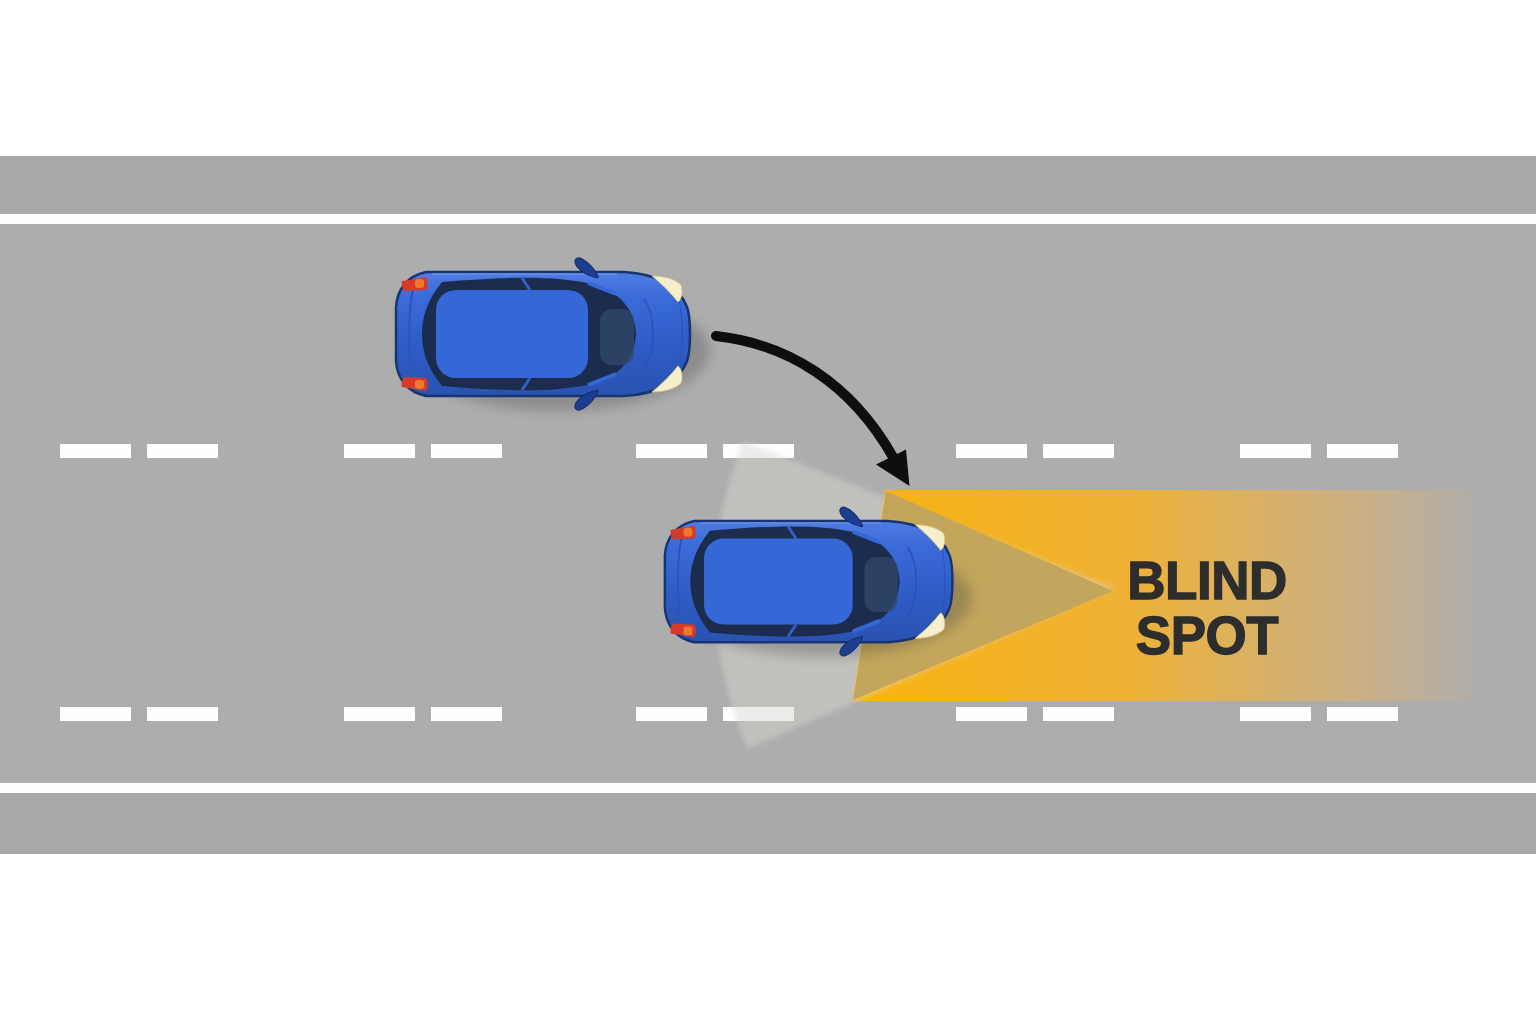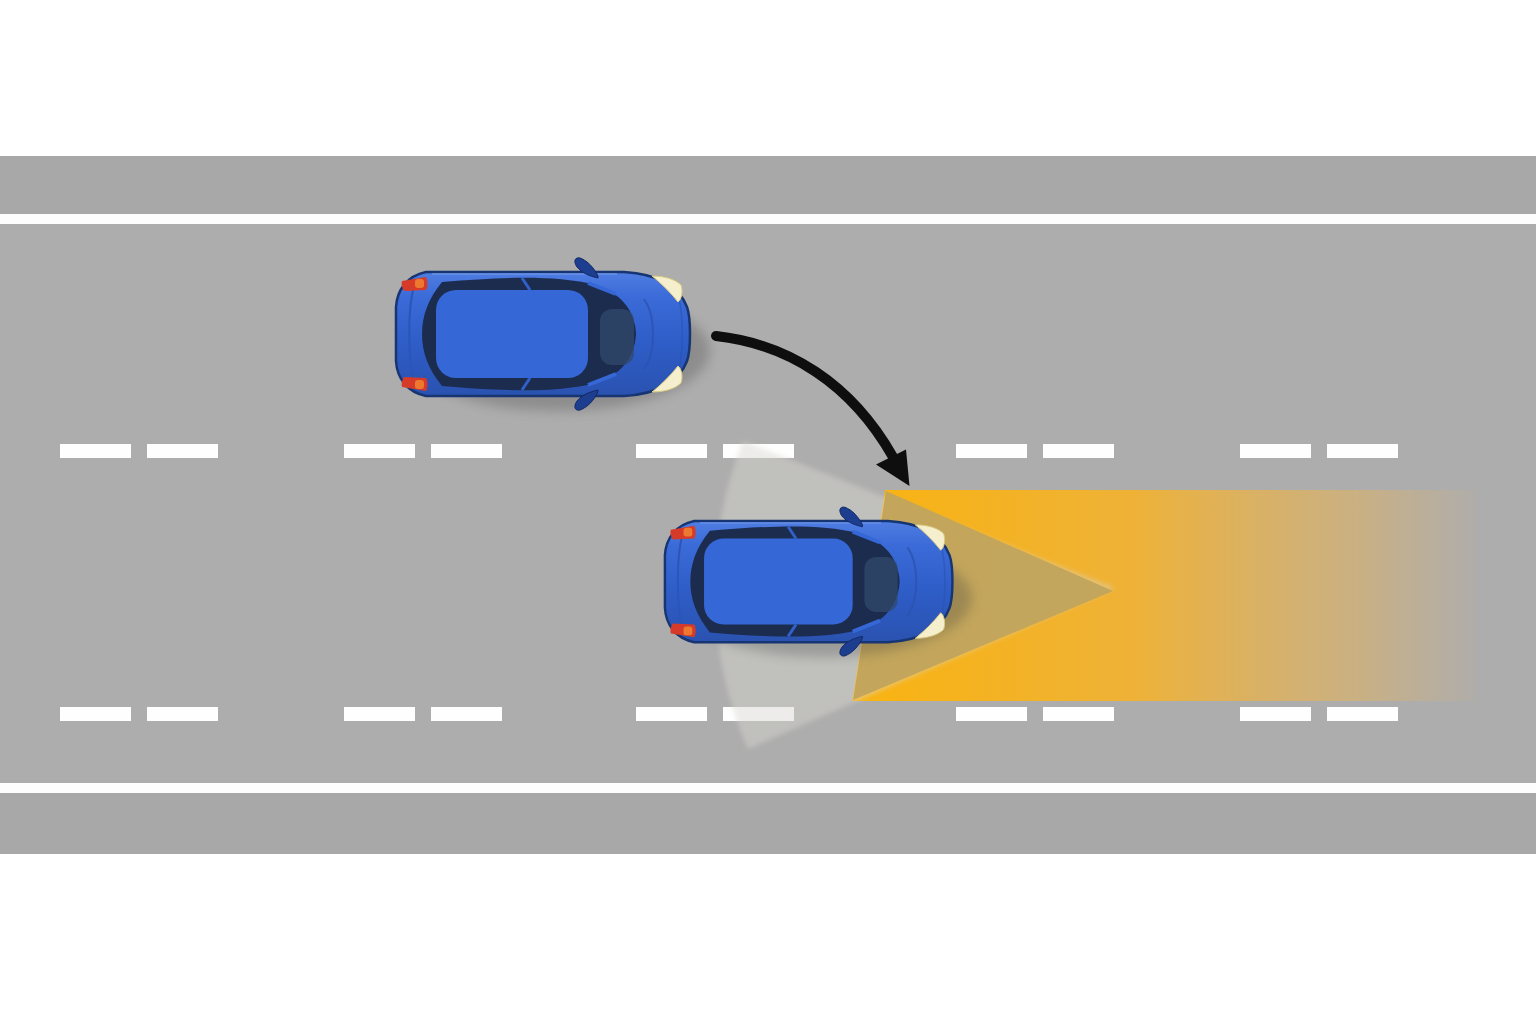--- a/index.html
+++ b/index.html
@@ -110,13 +110,15 @@
 
   <use href="#carShape" transform="translate(392,269)"></use>
   <use href="#carShape" transform="translate(661,518) scale(0.978)"></use>
 
   <g>
     <path d="M716,336 C788,344 851,383 893,457" fill="none" stroke-width="10" stroke-linecap="round" stroke="#0e0e0e"></path>
     <polygon points="909.5,486 906,449.5 876,464.5" fill="#0e0e0e"></polygon>
   </g>
 </svg>
 
+<div class="blind-spot-label">BLIND
+SPOT</div>
 </div>
 
 </body></html>

